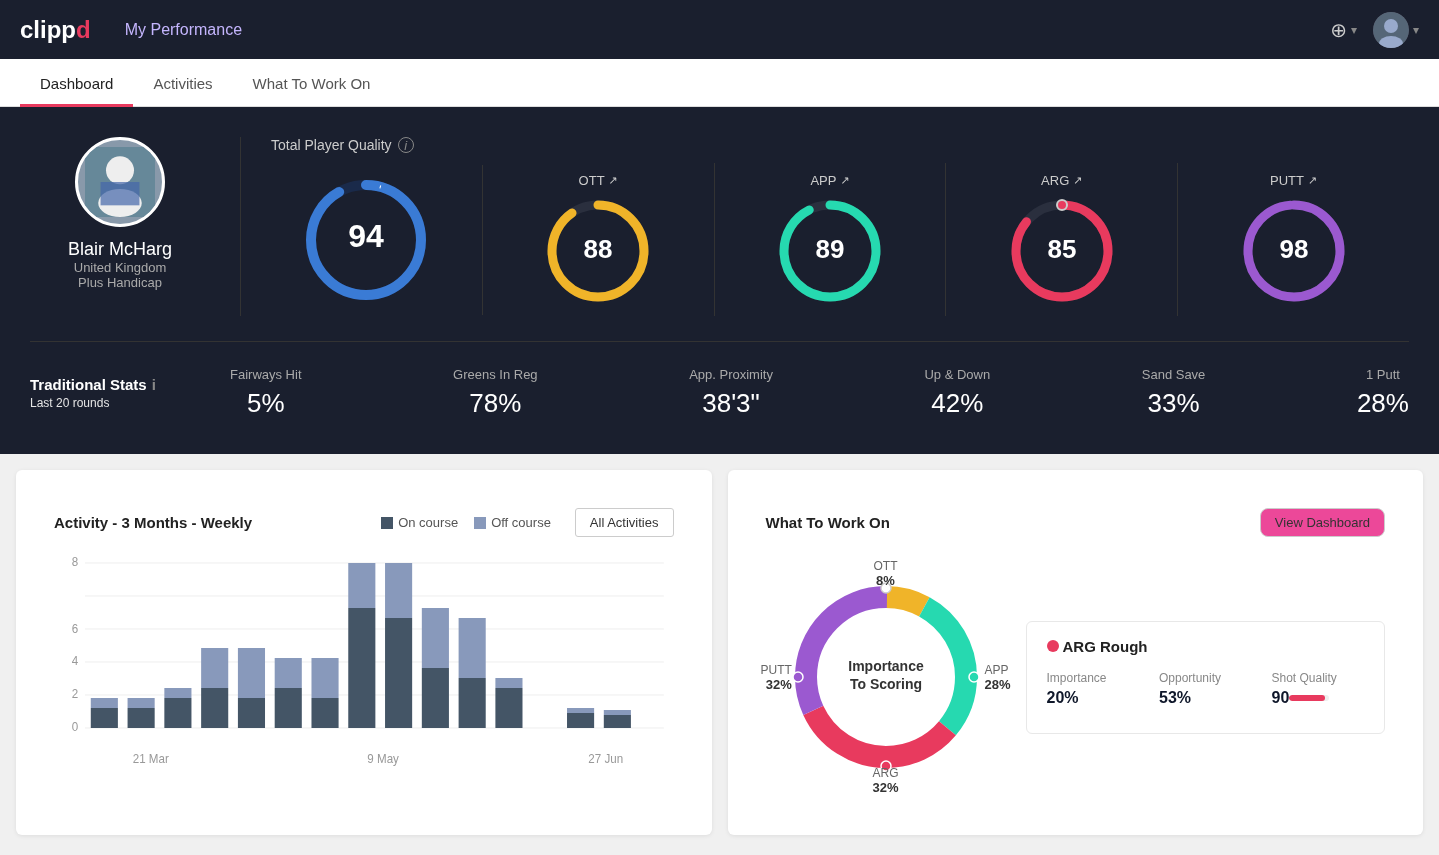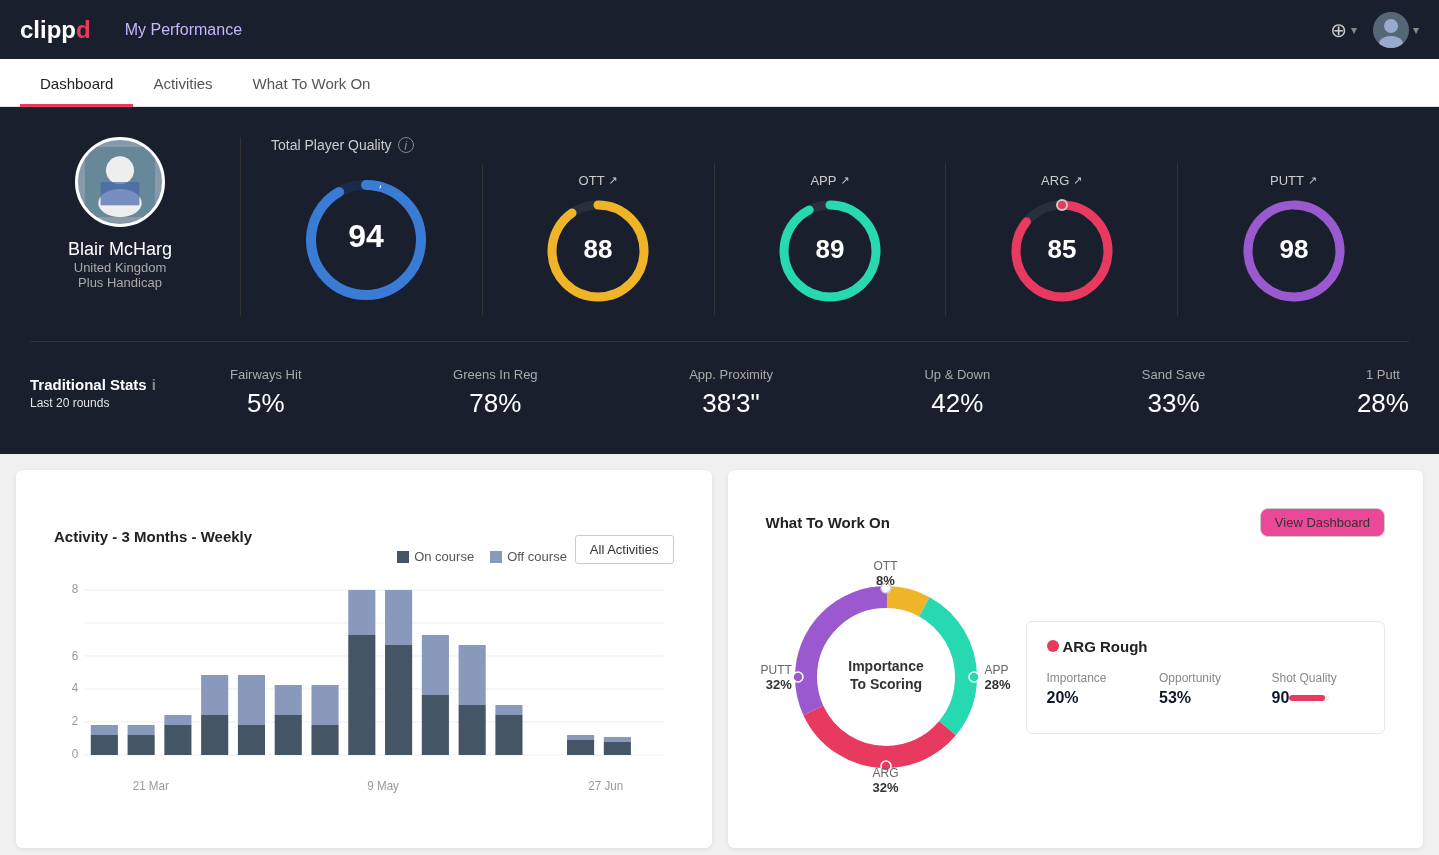--- a/index.html
+++ b/index.html
@@ -490,21 +490,21 @@
       </div>
     </div>
   </div>
 </div>
 
 <div class="bottom-panels">
 
   <div class="panel panel-left">
     <div class="chart-header">
       <span class="chart-title">Activity - 3 Months - Weekly</span>
-      <div style="display:flex;align-items:flex-end;gap:8px;margin-top:27px;">
+      <div style="display:flex;align-items:center;gap:24px;">
         <div class="chart-legend">
           <div class="legend-item">
             <svg width="12" height="12">
                 <rect width="12" height="12" fill="#445566"></rect>
               </svg>
             <span>On course</span>
           </div>
           <div class="legend-item">
             <svg width="12" height="12">
                 <rect width="12" height="12" fill="#8899bb"></rect>

